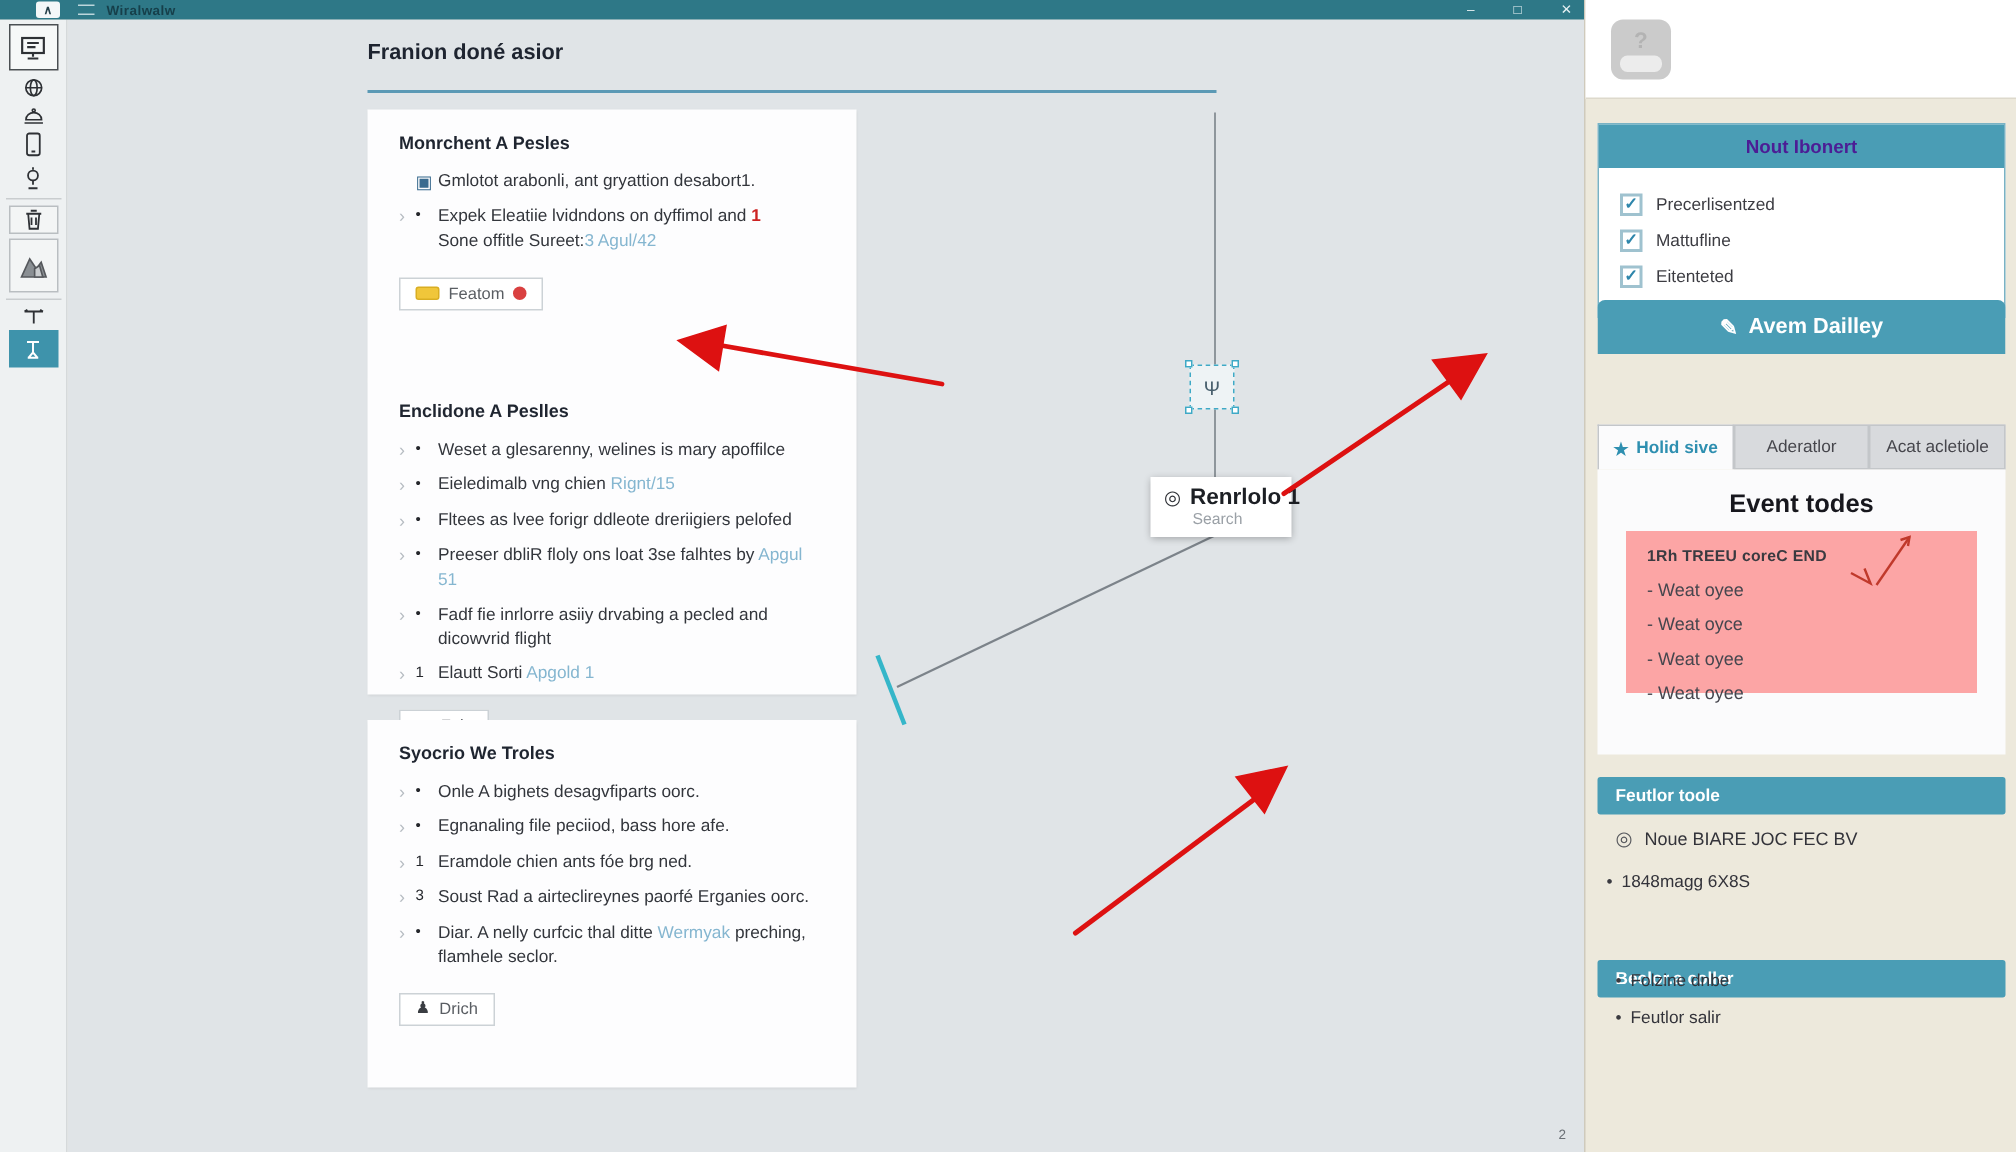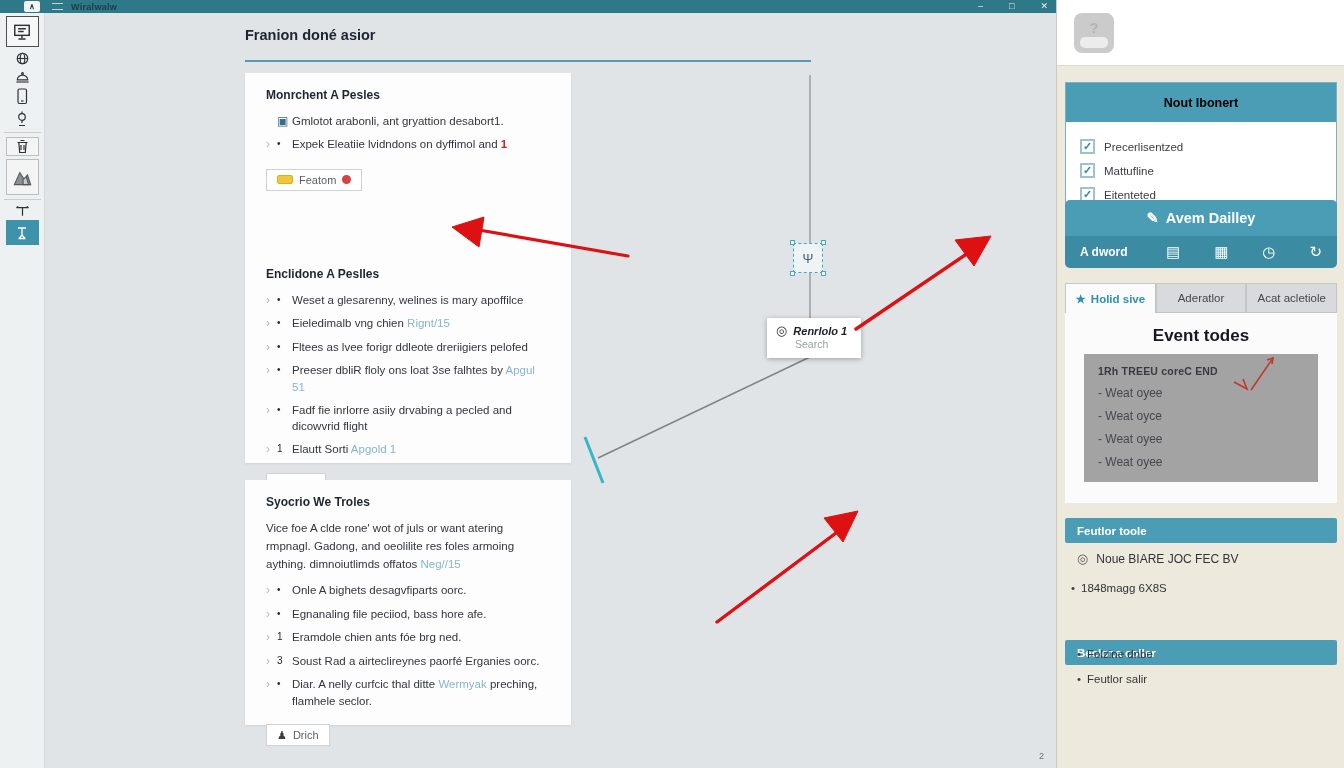--- a/index.html
+++ b/index.html
@@ -77,37 +77,37 @@
   .handle { position: absolute; width: 5px; height: 5px; background: #fff; border: 1px solid #3fa9c6; }
   .h-tl { left: -4px; top: -4px; } .h-tr { right: -4px; top: -4px; }
   .h-bl { left: -4px; bottom: -4px; } .h-br { right: -4px; bottom: -4px; }
 
   .tooltip {
     position: absolute; left: 722px; top: 305px; width: 94px; height: 40px;
     background: #fff; box-shadow: 0 1px 5px rgba(0,0,0,.3); z-index: 4; padding: 5px 9px;
   }
   .tt-row { display: flex; align-items: center; gap: 6px; }
   .tt-icon { font-size: 13px; color: #2b2e33; }
-  .tt-title { font-size: 11px; font-weight: bold; color: #1c1f24; white-space: nowrap; font-style: italic; }
+  .tt-title { font-size: 15px; font-weight: bold; color: #1c1f24; white-space: nowrap; }
   .tt-sub { margin-left: 19px; font-size: 10.5px; color: #9aa0a6; }
   .page-ind { position: absolute; left: 994px; top: 738px; font-size: 9px; color: #6b7076; }
 
   
   .panel { position: absolute; left: 1056px; top: 0; width: 288px; height: 768px;
     background: #ede9dc; border-left: 1px solid #cfcabc; z-index: 6; }
   .p-header { position: absolute; left: 0; top: 0; width: 100%; height: 66px; background: #fff;
     border-bottom: 1px solid #ddd9cc; display: flex; align-items: center; gap: 15px; padding-left: 17px; }
   .badge { width: 40px; height: 40px; background: #cbcbcb; border-radius: 8px; position: relative;
     color: #b3b3b3; text-align: center; font-size: 15px; font-weight: bold; line-height: 30px; }
   .badge::after { content: ""; position: absolute; left: 6px; bottom: 5px; right: 6px; height: 11px;
     background: #ececec; border-radius: 5px; }
   .p-title { font-size: 19px; font-weight: bold; color: #26262b; }
 
   .notif-card { position: absolute; left: 8px; top: 82px; width: 272px; border: 1px solid #79b2c4; background: #fff; }
-  .teal-head { height: 39px; background: #4a9db5; color: #000000; font-weight: bold; font-size: 12.5px;
+  .teal-head { height: 29px; background: #4a9db5; color: #4c1d95; font-weight: bold; font-size: 12.5px;
     display: flex; align-items: center; justify-content: center; }
   .notif-body { padding: 8px 14px 10px; }
   .cb-row { display: flex; align-items: center; gap: 9px; margin: 9px 0; font-size: 11.5px; color: #3c3c42; }
   .cb { width: 15px; height: 15px; border: 2px solid #9fc2cf; background: #fff; color: #2e86ab;
     font-weight: bold; font-size: 11px; line-height: 11px; text-align: center; cursor: pointer; }
 
   .avem { position: absolute; left: 8px; top: 200px; width: 272px; height: 68px; border-radius: 5px; overflow: hidden; }
   .avem-top { height: 36px; background: #4a9db5; color: #fff; display: flex; align-items: center;
     justify-content: center; gap: 7px; font-weight: bold; font-size: 14.5px; }
   .avem-bot { height: 32px; background: #3b8ba2; display: flex; align-items: center; color: #fff; padding: 0 15px; }
@@ -115,21 +115,21 @@
   .avem-icons { flex: 1; display: flex; justify-content: space-between; font-size: 15px; }
   .avem-icons span { cursor: pointer; }
 
   .tabs { position: absolute; left: 8px; top: 283px; width: 272px; height: 30px; display: flex; }
   .tab { flex: 1; display: flex; align-items: center; justify-content: center; gap: 5px; font-size: 11.5px;
     background: #d8dadd; color: #46464c; border: 1px solid #c3c6c9; cursor: pointer; }
   .tab.active { background: #fbfbfc; color: #2e8fb0; font-weight: bold; border-bottom: none; }
 
   .events { position: absolute; left: 8px; top: 313px; width: 272px; height: 190px; background: #fbfbfc; }
   .events-heading { padding: 13px 19px 6px; font-size: 17px; font-weight: bold; color: #17171d; text-align: center; }
-  .event-box { margin: 2px 19px; background: #a3a3a3; padding: 11px 14px; height: 128px; position: relative; }
+  .event-box { margin: 2px 19px; background: #fca5a5; padding: 11px 14px; height: 108px; position: relative; }
   .eb-head { font-size: 10.5px; font-weight: bold; color: #3a3a40; margin-bottom: 8px; letter-spacing: .2px; }
   .eb-item { font-size: 12px; color: #46464e; margin: 9px 0; }
   .eb-marks { position: absolute; right: 0; top: 0; }
 
   .bar { position: absolute; left: 8px; width: 272px; height: 25px; background: #4a9db5; color: #fff;
     font-weight: bold; font-size: 11.5px; display: flex; align-items: center; padding-left: 12px; border-radius: 2px; }
   .bar1 { top: 518px; } .bar2 { top: 640px; }
   .noue { position: absolute; left: 20px; top: 551px; display: flex; align-items: center; gap: 8px;
     font-size: 12px; color: #33333a; }
   .noue-icon { font-size: 13px; color: #55575c; }
@@ -246,21 +246,21 @@
     <div class="card" style="top:60px; height:179px;">
       <div class="card-title">Monrchent A Pesles</div>
       <div class="card-item">
         <span class="chev"></span>
         <span class="mark sq">▣</span>
         <span class="itext">Gmlotot arabonli, ant gryattion desabort1.</span>
       </div>
       <div class="card-item">
         <span class="chev">›</span>
         <span class="mark">•</span>
-        <span class="itext"><span>Expek Eleatiie lvidndons on dyffimol and </span><span class="red-num">1</span></span>
+        <span class="itext"><span>Expek Eleatiie lvidndons on dyffimol and </span><span class="red-num">1</span><span class="line2"><span>Sone offitle Sureet:</span><a class="link">3 Agul/42</a></span></span>
       </div>
       <div class="card-btn">
         <span class="ic-pill"></span>
         <span>Featom</span>
         <span class="ic-dot"></span>
       </div>
     </div>
 
     <div class="card" style="top:239px; height:211px;">
       <div class="card-title">Enclidone A Peslles</div>
@@ -295,21 +295,20 @@
         <span class="itext"><span>Elautt Sorti </span><a class="link">Apgold 1</a></span>
       </div>
       <div class="card-btn">
         <span class="ic-tri">▲</span>
         <span>Fole</span>
       </div>
     </div>
 
     <div class="card" style="top:467px; height:245px;">
       <div class="card-title">Syocrio We Troles</div>
-      <div class="card-para"><span>Vice foe A clde rone' wot of juls or want atering rmpnagl. Gadong, and oeolilite res foles armoing aything. dimnoiutlimds offatos </span><a class="link">Neg//15</a></div>
       <div class="card-item">
         <span class="chev">›</span>
           <span class="mark">•</span>
         <span class="itext">Onle A bighets desagvfiparts oorc.</span>
       </div>
       <div class="card-item">
         <span class="chev">›</span>
           <span class="mark">•</span>
         <span class="itext">Egnanaling file peciiod, bass hore afe.</span>
       </div>
@@ -386,29 +385,20 @@
           <span>Eitenteted</span>
         </div>
       </div>
     </div>
 
     <div class="avem">
       <div class="avem-top">
         <span>✎</span>
         <span>Avem Dailley</span>
       </div>
-      <div class="avem-bot">
-        <span class="avem-label">A dword</span>
-        <span class="avem-icons">
-          <span>▤</span>
-          <span>▦</span>
-          <span>◷</span>
-          <span>↻</span>
-        </span>
-      </div>
     </div>
 
     <div class="tabs">
       <div class="tab active">
         <span>★</span>
         <span>Holid sive</span>
       </div>
       <div class="tab">
         <span>Aderatlor</span>
       </div>

